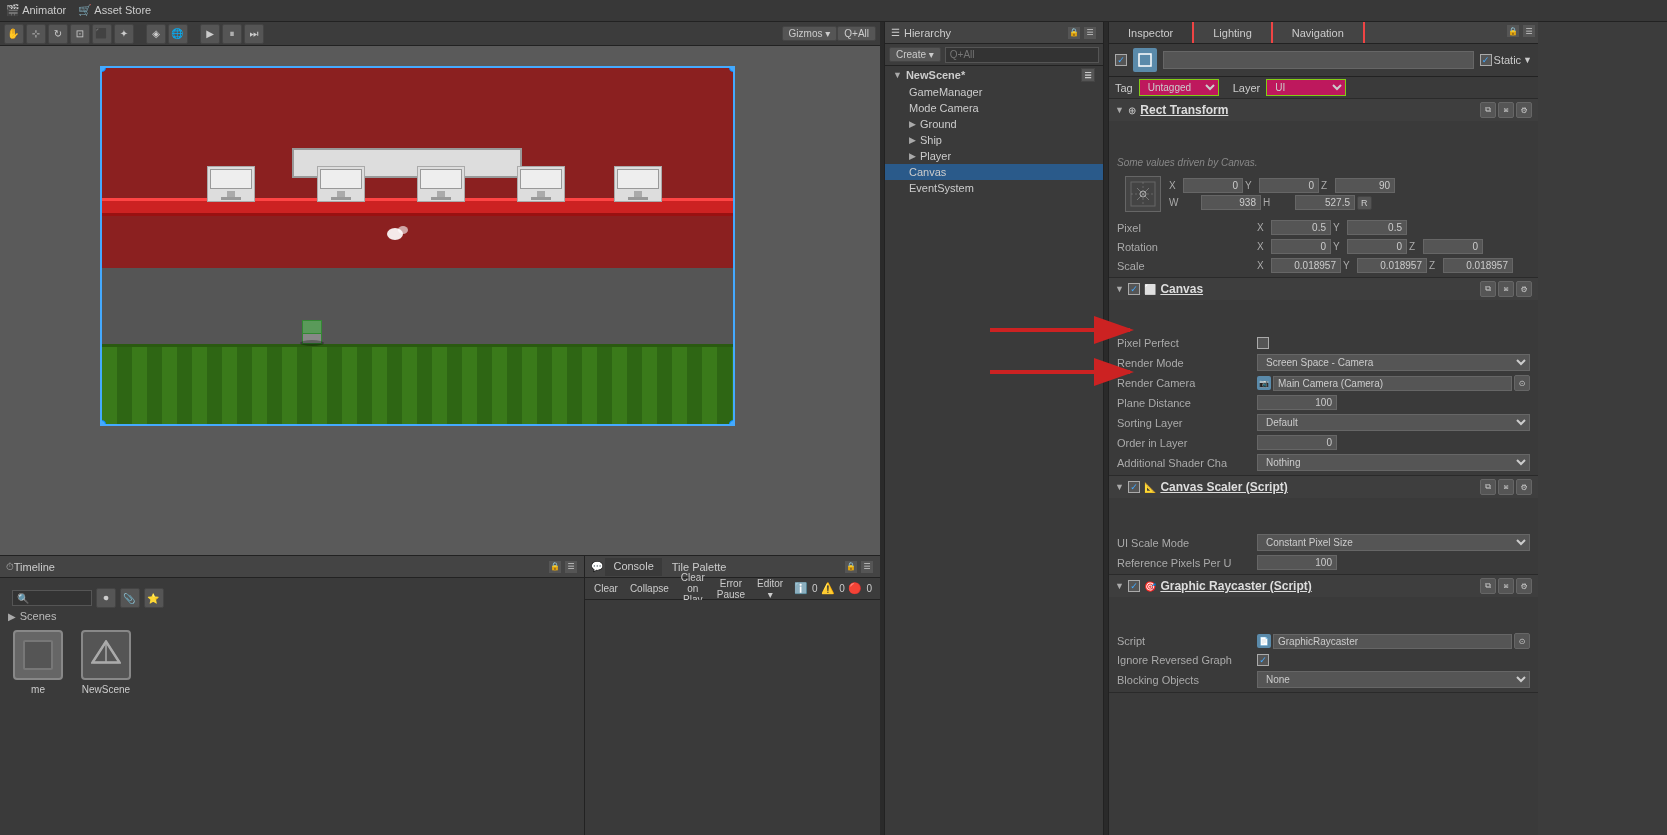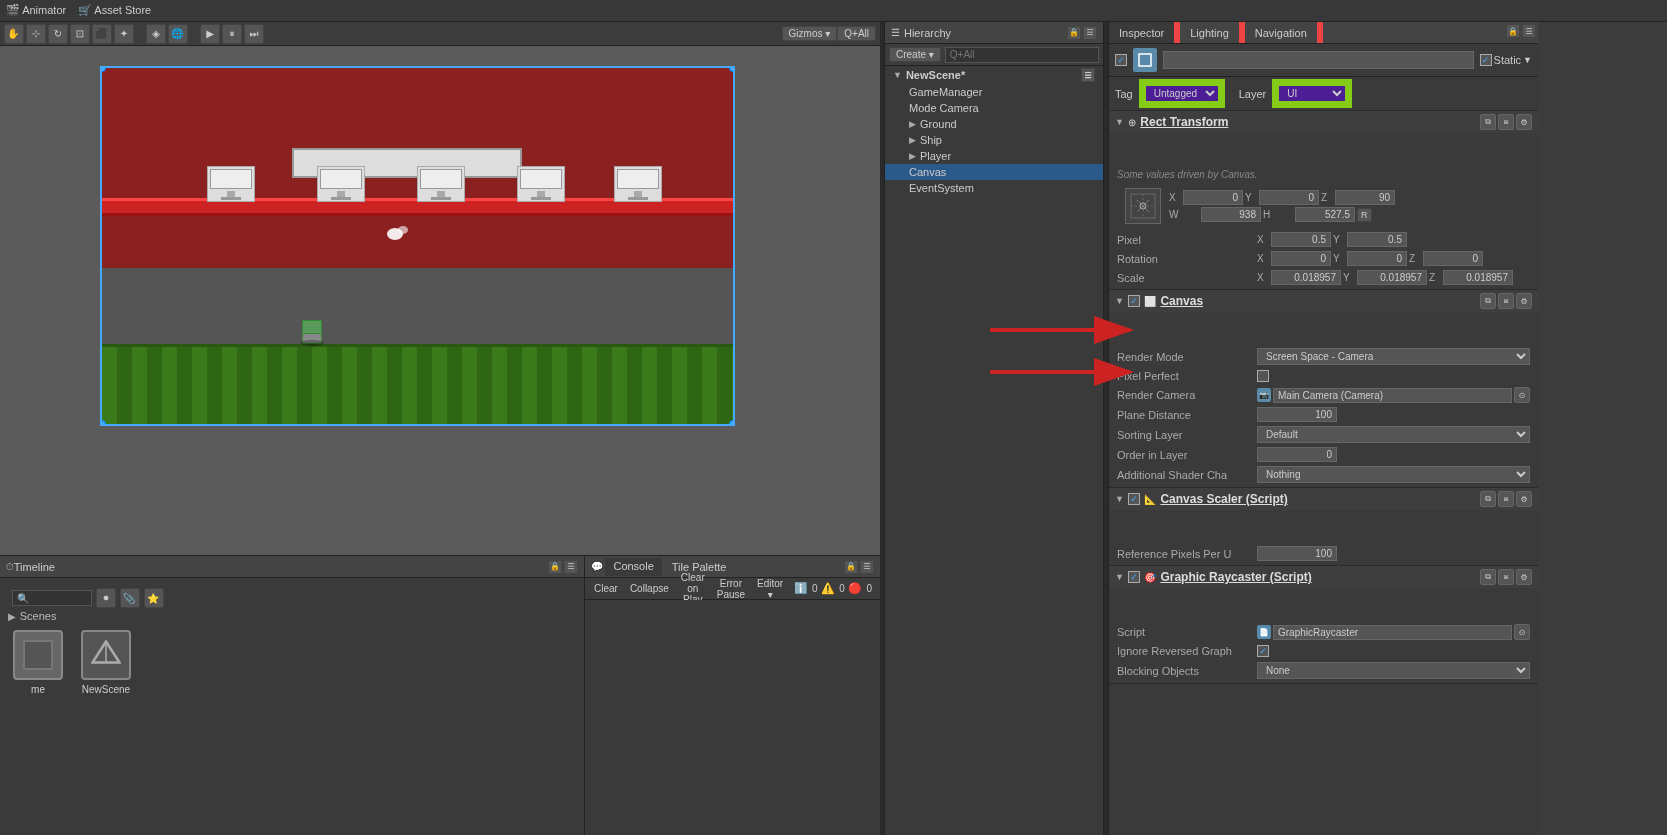--- a/index.html
+++ b/index.html
@@ -340,25 +340,25 @@
       flex-direction: column;
       overflow-y: auto;
     }
     .inspector-tabs {
       display: flex;
       background: #444;
       border-bottom: 1px solid #222;
       height: 22px;
     }
     .inspector-tab {
-      padding: 2px 10px;
+      padding: 2px 19px;
       font-size: 11px;
       color: #ccc;
       cursor: pointer;
-      border-right: 6px solid #ef4444;
+      border-right: 2px solid #ef4444;
       display: flex;
       align-items: center;
     }
     .inspector-tab.active { background: #3a3a3a; }
 
     .inspector-header {
       display: flex;
       align-items: center;
       padding: 4px 6px;
       border-bottom: 1px solid #222;
@@ -407,22 +407,22 @@
 
     .tag-layer-row {
       display: flex;
       align-items: center;
       padding: 2px 6px;
       border-bottom: 1px solid #2a2a2a;
       gap: 6px;
       font-size: 11px;
     }
     .select-field {
-      background: #4c1d95;
-      border: 7px solid #84cc16;
+      background: #be185d;
+      border: 1px solid #84cc16;
       color: #ccc;
       font-size: 10px;
       padding: 1px 4px;
       cursor: pointer;
       min-width: 80px;
     }
 
     
     .component-section {
       border-bottom: 1px solid #2a2a2a;
@@ -1014,34 +1014,34 @@
         <span style="font-size:10px;">⬜</span>
         <span class="component-title">Canvas</span>
         <div class="component-icons">
           <div class="comp-icon-btn">⧉</div>
           <div class="comp-icon-btn">⧈</div>
           <div class="comp-icon-btn">⚙</div>
         </div>
       </div>
       <div class="component-body">
 
+        <div class="field-row" style="position:relative;">
+
+          <span class="field-label">Pixel Perfect</span>
+          <div class="field-value">
+            <div class="checkbox"></div>
+          </div>
+        </div>
+
         <div class="field-row">
           <span class="field-label">Render Mode</span>
           <div class="field-value">
             <select class="dropdown-field">
               <option>Screen Space - Camera</option>
             </select>
-          </div>
-        </div>
-
-        <div class="field-row" style="position:relative;">
-
-          <span class="field-label">Pixel Perfect</span>
-          <div class="field-value">
-            <div class="checkbox"></div>
           </div>
         </div>
 
         <div class="field-row" style="position:relative;">
           <span class="field-label">Render Camera</span>
           <div class="field-value camera-ref-field">
             <div class="ref-icon">📷</div>
             <input class="dropdown-field" type="text" value="Main Camera (Camera)" style="">
             <div class="comp-icon-btn">⊙</div>
           </div>
@@ -1088,20 +1088,28 @@
         <span style="font-size:10px;">📐</span>
         <span class="component-title">Canvas Scaler (Script)</span>
         <div class="component-icons">
           <div class="comp-icon-btn">⧉</div>
           <div class="comp-icon-btn">⧈</div>
           <div class="comp-icon-btn">⚙</div>
         </div>
       </div>
       <div class="component-body">
         <div class="field-row">
+          <span class="field-label">UI Scale Mode</span>
+          <div class="field-value">
+            <select class="dropdown-field">
+              <option>Constant Pixel Size</option>
+            </select>
+          </div>
+        </div>
+        <div class="field-row">
           <span class="field-label">Reference Pixels Per U</span>
           <div class="field-value">
             <input class="num-field" type="text" value="100" style="width: 80px;">
           </div>
         </div>
       </div>
     </div>
 
     <div class="component-section">
       <div class="component-header">

